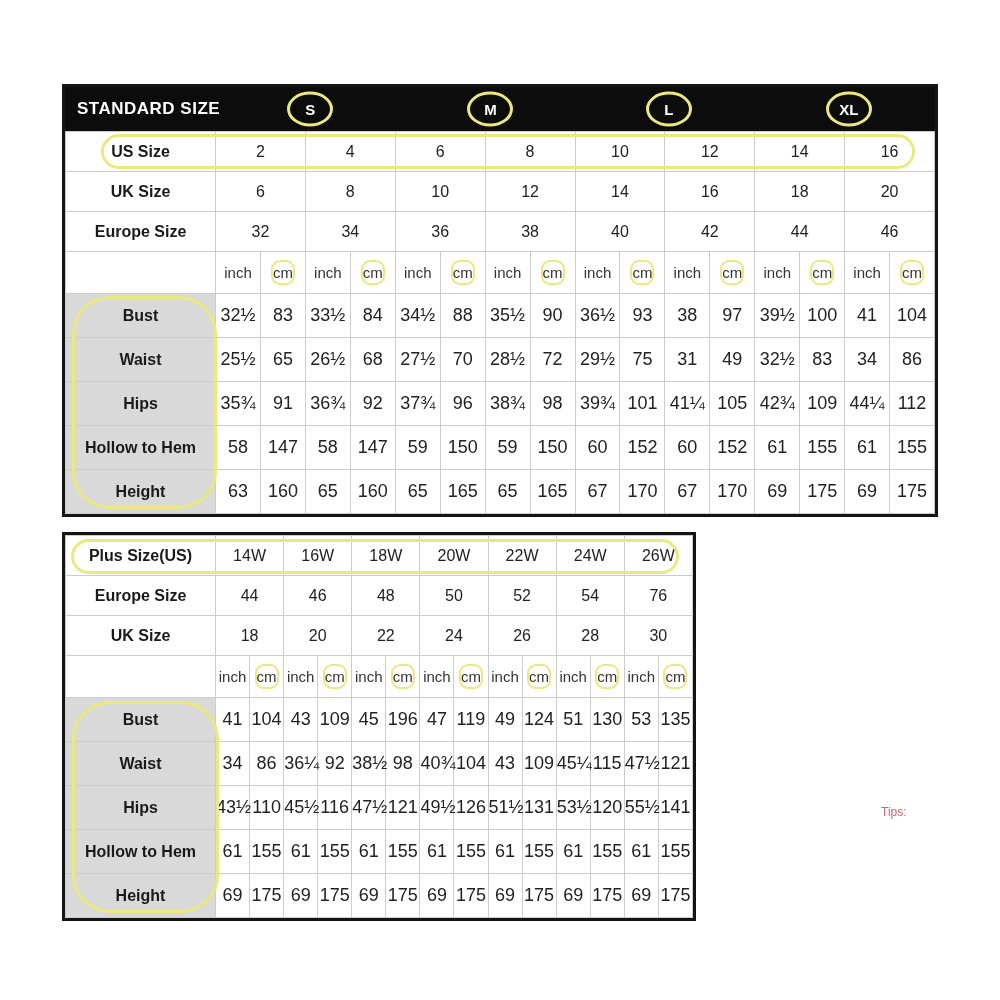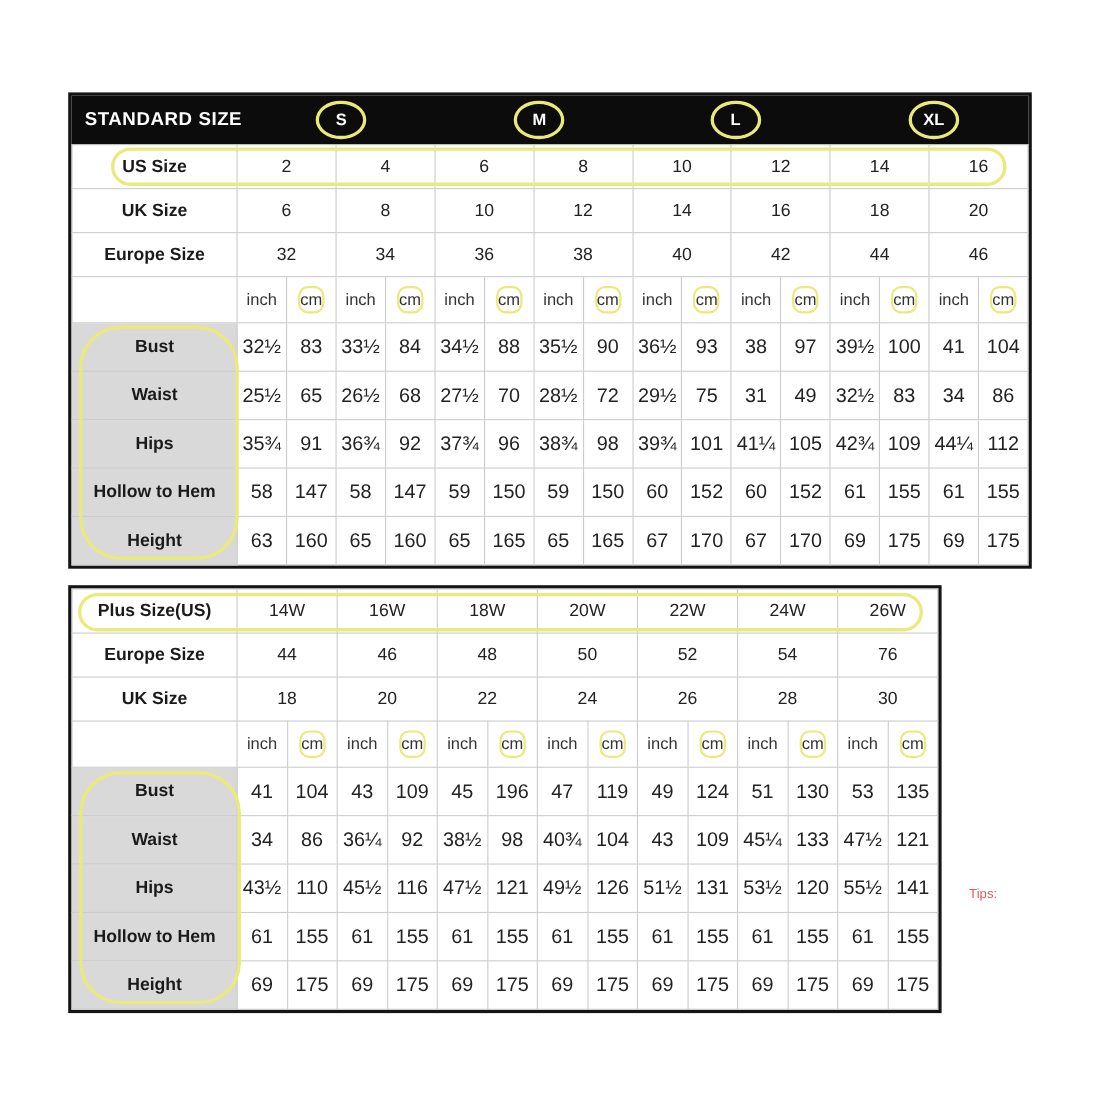--- a/index.html
+++ b/index.html
@@ -4,21 +4,21 @@
 <style>
   :root { --hl: #e9e97c; --tips-color: #e05c5c; }
   * { box-sizing: border-box; }
   html, body { margin:0; padding:0; }
   body {
     width:1000px; height:1000px; position:relative; background:#ffffff;
     font-family:"Liberation Sans", sans-serif; color:#222;
   }
   .tbl-wrap { position:absolute; border:3px solid #141414; background:#fff; }
   #std-table { left:62px; top:84px; width:876px; }
-  #plus-table { left:62px; top:532px; width:794px; }
+  #plus-table { left:62px; top:532px; width:634px; }
 
   .black-header { height:44px; background:#0c0c0c; position:relative; display:flex; align-items:center; }
   .hdr-title { color:#fff; font-weight:bold; font-size:17px; letter-spacing:.5px; padding-left:12px; }
   .ellipse {
     position:absolute; top:50%; transform:translate(-50%,-50%);
     width:46px; height:35px; border:3px solid var(--hl); border-radius:50%;
     color:#fff; font-weight:bold; font-size:15px;
     display:flex; align-items:center; justify-content:center;
   }
   .e0{left:28.2%} .e1{left:48.9%} .e2{left:69.4%} .e3{left:90.1%}
@@ -320,21 +320,21 @@
           <td>86</td>
           <td>36¼</td>
           <td>92</td>
           <td>38½</td>
           <td>98</td>
           <td>40¾</td>
           <td>104</td>
           <td>43</td>
           <td>109</td>
           <td>45¼</td>
-          <td>133</td>
+          <td>115</td>
           <td>47½</td>
           <td>121</td>
         </tr>
         <tr class="measure-row">
           <th class="rowlabel">Hips</th>
           <td>43½</td>
           <td>110</td>
           <td>45½</td>
           <td>116</td>
           <td>47½</td>

